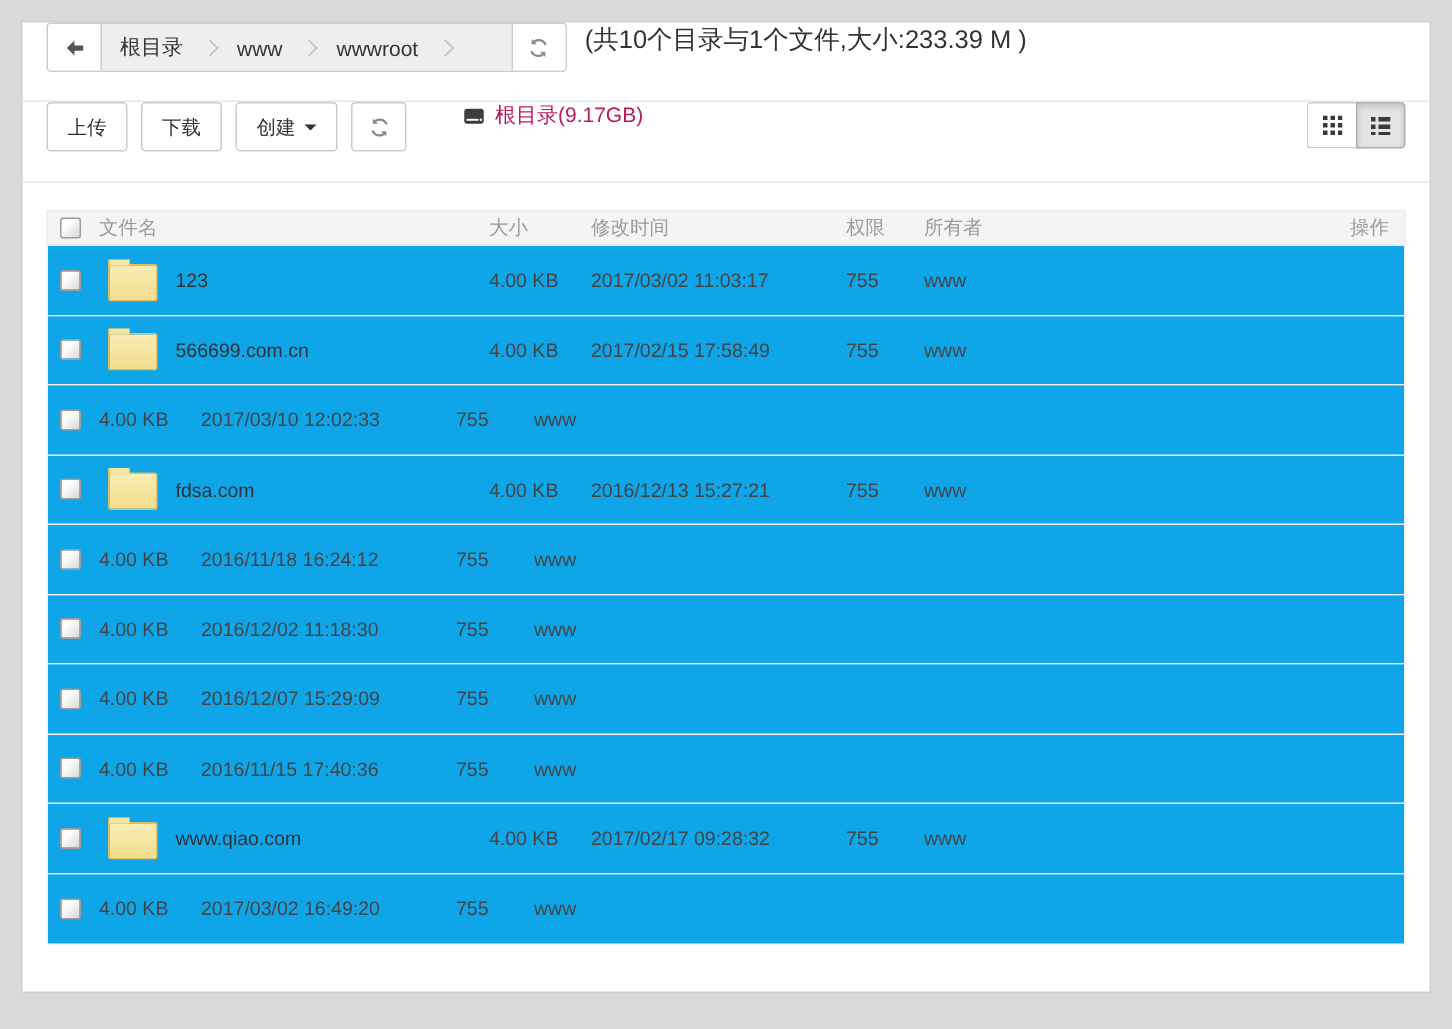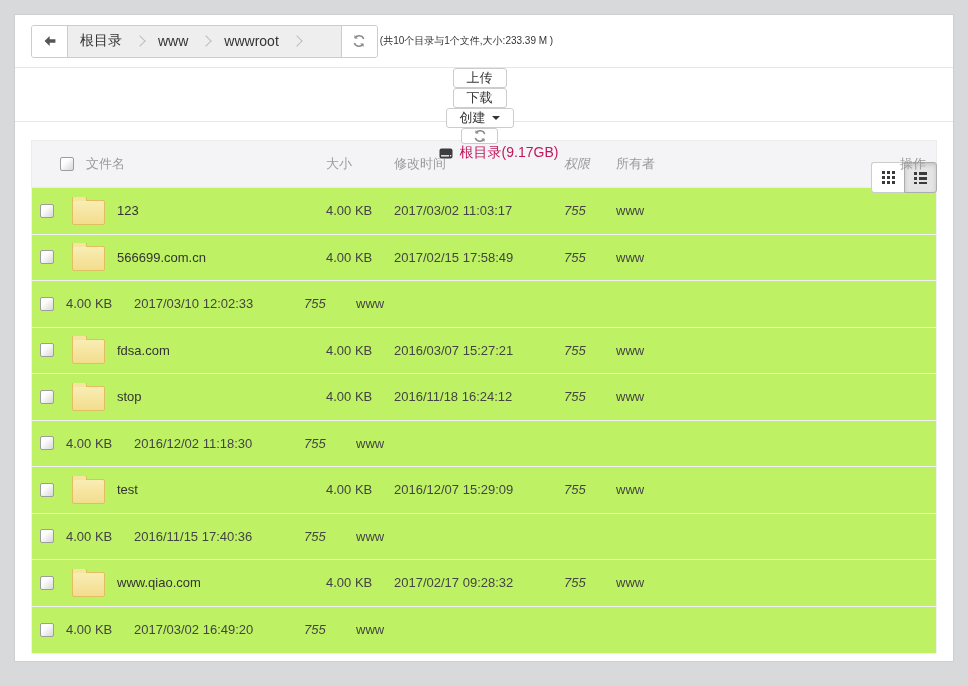--- a/index.html
+++ b/index.html
@@ -15,21 +15,21 @@
     height: 648px;
     margin: 14px;
     background: #fff;
     border: 1px solid #cfcfd2;
   }
 
   
   .topbar {
     height: 53px;
     display: flex;
-    align-items: center;
+    align-items: flex-start;
     padding: 0 16px;
     border-bottom: 1px solid #e6e6e6;
   }
   .nav-group {
     display: flex;
     align-items: stretch;
     height: 33px;
     border: 1px solid #ccc;
     border-radius: 3px;
     overflow: hidden;
@@ -65,34 +65,33 @@
   .crumb-tail { width: 34px; }
   .refresh-btn {
     width: 36px;
     background: #fff;
     border: none;
     border-left: 1px solid #ccc;
     display: flex; align-items: center; justify-content: center;
     cursor: pointer;
   }
   .summary {
-    margin-left: 2px;
-    font-size: 10px;
+    margin-left: 12px;
+    font-size: 17px;
     color: #333;
     white-space: nowrap;
   }
 
   
   .toolbar {
     height: 54px;
     display: flex;
-    align-items: center;
+    align-items: flex-start;
     padding: 0 16px;
     border-bottom: 1px solid #e6e6e6;
-    flex-direction: column;
   }
   .btn {
     height: 33px;
     background: #fff;
     border: 1px solid #ccc;
     border-radius: 3px;
     padding: 0 13px;
     font-size: 13px;
     color: #333;
     margin-right: 9px;
@@ -136,44 +135,43 @@
     background: #e4e4e4;
     border-color: #adadad;
     box-shadow: inset 0 2px 4px rgba(0,0,0,.14);
   }
 
   
   .content { padding: 18px 16px 0; }
   .thead {
     display: flex;
     align-items: center;
-    height: 48px;
+    height: 24px;
     background: #f4f4f6;
     border: 1px solid #ececef;
     font-size: 13px;
     color: #9b9b9b;
-    padding-left: 20px;
   }
   .tbody { border: 1px solid #f1f1f3; border-top: none; }
   .row {
     display: flex;
     align-items: center;
     height: 46.5px;
-    background: #bef264;
+    background: #0ea5e9;
     border-bottom: 1px solid #f1f1f3;
     font-size: 13px;
     color: #444;
   }
   .row:last-child { border-bottom: none; }
   .cell { flex: 0 0 auto; }
   .c-check { width: 34px; padding-left: 8px; display: flex; align-items: center; }
   .c-name { flex: 1 1 auto; display: flex; align-items: center; overflow: hidden; }
   .c-size { width: 68px; }
   .c-date { width: 170px; }
-  .c-perm { width: 52px; font-style: italic; }
+  .c-perm { width: 52px; }
   .c-owner { width: 90px; }
   .c-action { width: 230px; text-align: right; padding-right: 10px; }
 
   input[type="checkbox"] {
     -webkit-appearance: none;
     appearance: none;
     width: 14px; height: 14px;
     border: 1px solid #9d9d9d;
     border-radius: 2px;
     background: linear-gradient(135deg, #fdfdfd 35%, #d7d7d7 100%);
@@ -364,33 +362,29 @@
 
         <div class="row">
           <div class="cell c-check">
             <input type="checkbox" style="">
           </div>
           <div class="cell c-name">
             <span class="folder"></span>
             <span class="fname">fdsa.com</span>
           </div>
           <div class="cell c-size">4.00 KB</div>
-          <div class="cell c-date">2016/03/07 15:27:21</div>
-          <div class="cell c-perm">755</div>
-          <div class="cell c-owner">www</div>
-          <div class="cell c-action"></div>
-        </div>
-
-        <div class="row">
-          <div class="cell c-check">
-            <input type="checkbox" style="">
-          </div>
-          <div class="cell c-name">
-            <span class="folder"></span>
-            <span class="fname">stop</span>
+          <div class="cell c-date">2016/12/13 15:27:21</div>
+          <div class="cell c-perm">755</div>
+          <div class="cell c-owner">www</div>
+          <div class="cell c-action"></div>
+        </div>
+
+        <div class="row">
+          <div class="cell c-check">
+            <input type="checkbox" style="">
           </div>
           <div class="cell c-size">4.00 KB</div>
           <div class="cell c-date">2016/11/18 16:24:12</div>
           <div class="cell c-perm">755</div>
           <div class="cell c-owner">www</div>
           <div class="cell c-action"></div>
         </div>
 
         <div class="row">
           <div class="cell c-check">
@@ -399,24 +393,20 @@
           <div class="cell c-size">4.00 KB</div>
           <div class="cell c-date">2016/12/02 11:18:30</div>
           <div class="cell c-perm">755</div>
           <div class="cell c-owner">www</div>
           <div class="cell c-action"></div>
         </div>
 
         <div class="row">
           <div class="cell c-check">
             <input type="checkbox" style="">
-          </div>
-          <div class="cell c-name">
-            <span class="folder"></span>
-            <span class="fname">test</span>
           </div>
           <div class="cell c-size">4.00 KB</div>
           <div class="cell c-date">2016/12/07 15:29:09</div>
           <div class="cell c-perm">755</div>
           <div class="cell c-owner">www</div>
           <div class="cell c-action"></div>
         </div>
 
         <div class="row">
           <div class="cell c-check">

